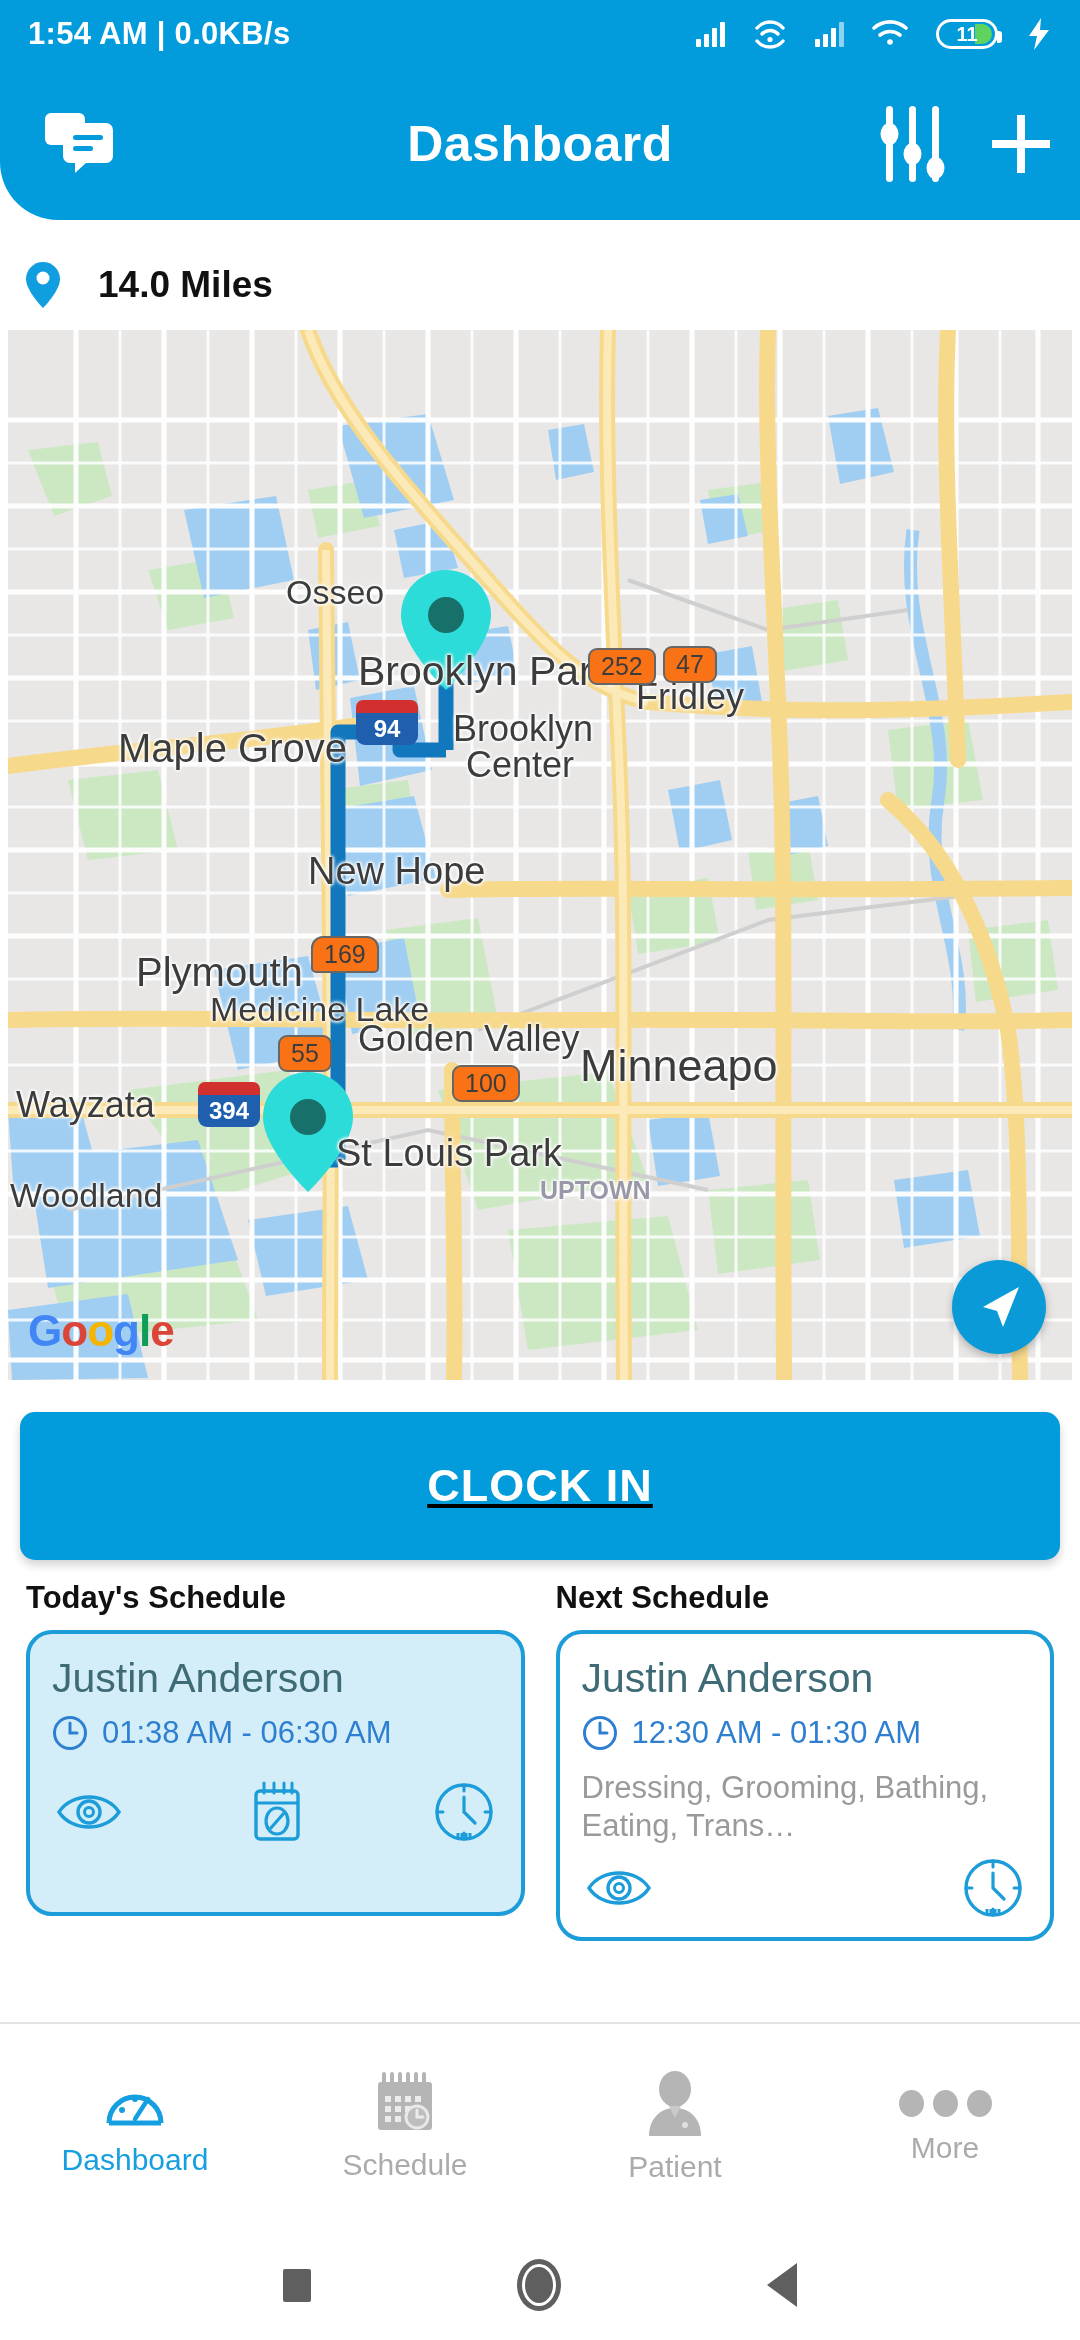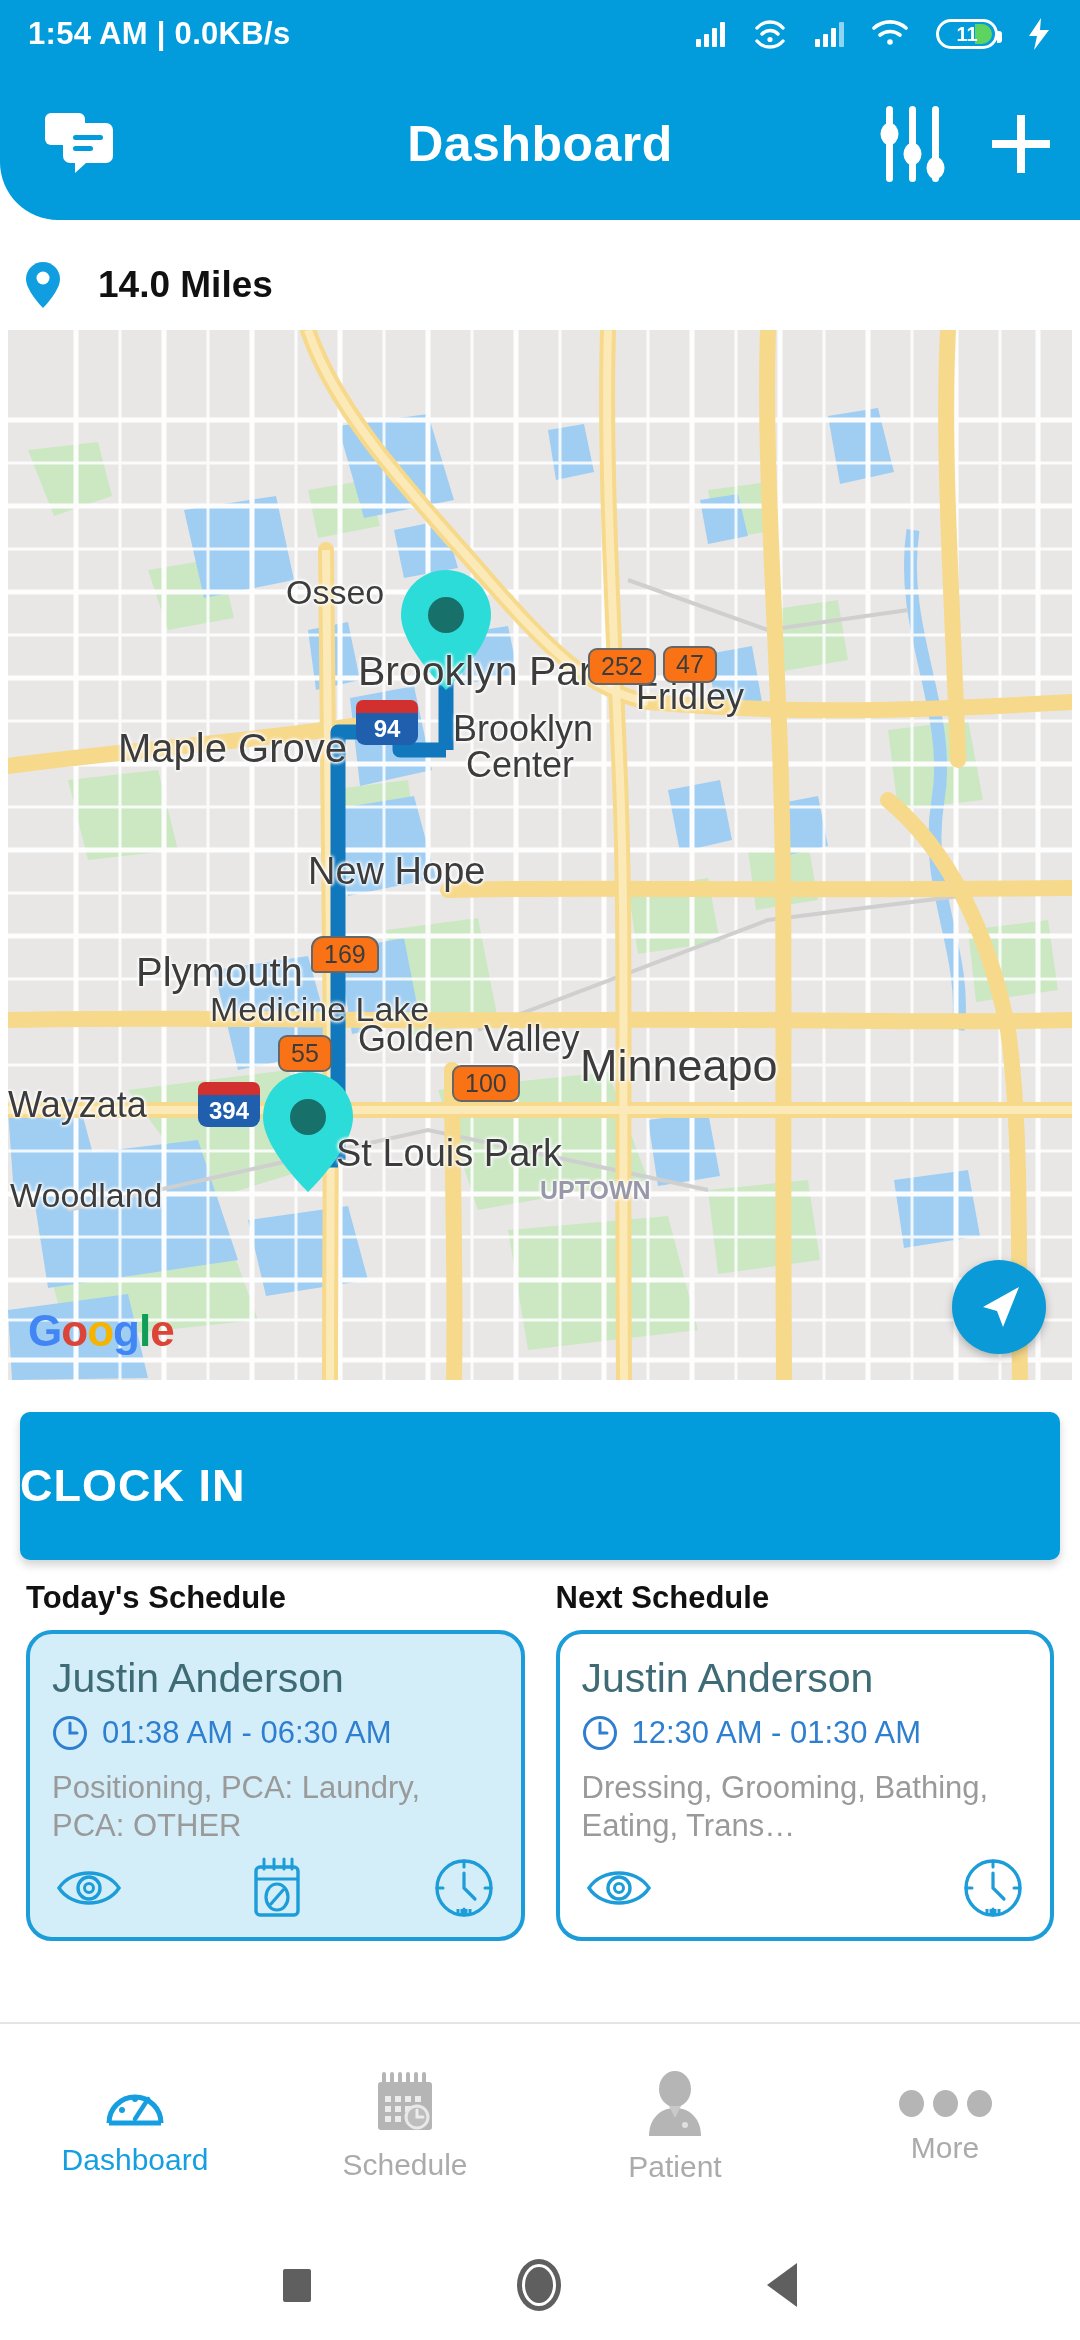--- a/index.html
+++ b/index.html
@@ -69,22 +69,22 @@
   .goog span:nth-child(1){color:#4285F4} .goog span:nth-child(2){color:#DB4437}
   .goog span:nth-child(3){color:#F4B400} .goog span:nth-child(4){color:#4285F4}
   .goog span:nth-child(5){color:#0F9D58} .goog span:nth-child(6){color:#DB4437}
 
   .nav-fab { position:absolute; right:26px; bottom:26px; width:94px; height:94px;
     border-radius:50%; background:#0A9AD8; display:flex; align-items:center;
     justify-content:center; box-shadow:0 3px 8px rgba(0,0,0,.25); }
 
   
   .clockin { position:absolute; top:1412px; left:20px; width:1040px; height:148px;
-    background:#029BDB; border-radius:10px; display:flex; align-items:center;
-    box-shadow:0 5px 10px rgba(0,0,0,.18); }
+    background:#029BDB; border-radius:15px; display:flex; align-items:center;
+    justify-content:center; box-shadow:0 5px 10px rgba(0,0,0,.18);text-decoration:underline; }
   .clockin span { color:#fff; font-size:45px; font-weight:bold; letter-spacing:1px; }
 
   
   .sched-wrap { position:absolute; top:1580px; left:0; width:1080px;
     display:flex; gap:31px; padding:0 26px; }
   .sched-col { flex:1; min-width:0; }
   .sched-head { font-size:31px; font-weight:bold; color:#111; margin-bottom:14px; }
   .card { border:4px solid #1C9CD8; border-radius:26px; padding:22px 22px 16px;
     min-height:286px; display:flex; flex-direction:column; }
   .card.filled { background:#D3EEF8; }
@@ -350,21 +350,21 @@
       <div class="map-label" style="left:350px;top:318px;font-size:41px">Brooklyn Park</div>
       <div class="map-label" style="left:445px;top:378px;font-size:36px">Brooklyn</div>
       <div class="map-label" style="left:458px;top:414px;font-size:36px">Center</div>
       <div class="map-label" style="left:628px;top:346px;font-size:36px">Fridley</div>
       <div class="map-label" style="left:110px;top:396px;font-size:40px">Maple Grove</div>
       <div class="map-label" style="left:300px;top:520px;font-size:38px">New Hope</div>
       <div class="map-label" style="left:128px;top:620px;font-size:40px">Plymouth</div>
       <div class="map-label" style="left:202px;top:660px;font-size:34px">Medicine Lake</div>
       <div class="map-label" style="left:350px;top:688px;font-size:36px">Golden Valley</div>
       <div class="map-label" style="left:572px;top:710px;font-size:45px">Minneapo</div>
-      <div class="map-label" style="left:0;top:754px;font-size:36px">Wayzata</div>
+      <div class="map-label" style="left:8px;top:754px;font-size:36px">Wayzata</div>
       <div class="map-label" style="left:328px;top:802px;font-size:38px">St Louis Park</div>
       <div class="map-label" style="left:2px;top:846px;font-size:34px">Woodland</div>
       <div class="map-label" style="left:532px;top:846px;font-size:25px;color:#9898A8;font-weight:bold">UPTOWN</div>
     </div>
 
     <div class="shield" style="left:580px;top:318px">252</div>
     <div class="shield" style="left:655px;top:316px">47</div>
     <div class="shield us" style="left:303px;top:606px">169</div>
     <div class="shield" style="left:270px;top:705px">55</div>
     <div class="shield" style="left:444px;top:735px">100</div>
@@ -399,21 +399,20 @@
       <div class="sched-head">Today's Schedule</div>
       <div class="card filled">
         <div class="card-name">Justin Anderson</div>
         <div class="card-time-row">
           <svg width="36" height="36" viewBox="0 0 36 36">
             <circle cx="18" cy="18" r="15.5" stroke="#2F7FD1" stroke-width="3" fill="none"></circle>
             <path d="M18 8 V18 H25" stroke="#2F7FD1" stroke-width="3" fill="none" stroke-linecap="round"></path>
           </svg>
           <div class="card-time">01:38 AM - 06:30 AM</div>
         </div>
-        <div class="card-tasks">Positioning, PCA: Laundry, PCA: OTHER</div>
         <div class="card-icons">
           <svg width="66" height="48" viewBox="0 0 66 48">
             <path d="M3 24 C16 4, 50 4, 63 24 C50 44, 16 44, 3 24 Z" stroke="#1C9CD8" stroke-width="3.4" fill="none"></path>
             <circle cx="33" cy="24" r="11" stroke="#1C9CD8" stroke-width="3.4" fill="none"></circle>
             <circle cx="33" cy="24" r="4.5" stroke="#1C9CD8" stroke-width="3" fill="none"></circle>
           </svg>
           <svg width="54" height="62" viewBox="0 0 54 62">
             <rect x="6" y="10" width="42" height="48" rx="4" stroke="#1C9CD8" stroke-width="3.4" fill="none"></rect>
             <path d="M6 22 H48" stroke="#1C9CD8" stroke-width="3"></path>
             <path d="M14 2 V12 M24 2 V12 M34 2 V12 M42 2 V12" stroke="#1C9CD8" stroke-width="3" stroke-linecap="round"></path>

